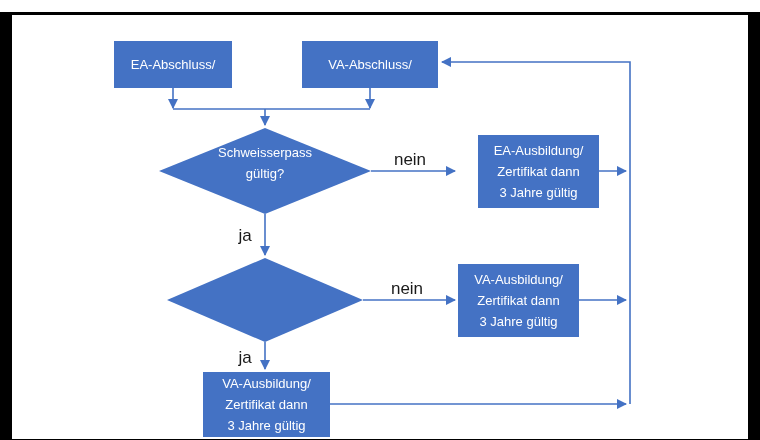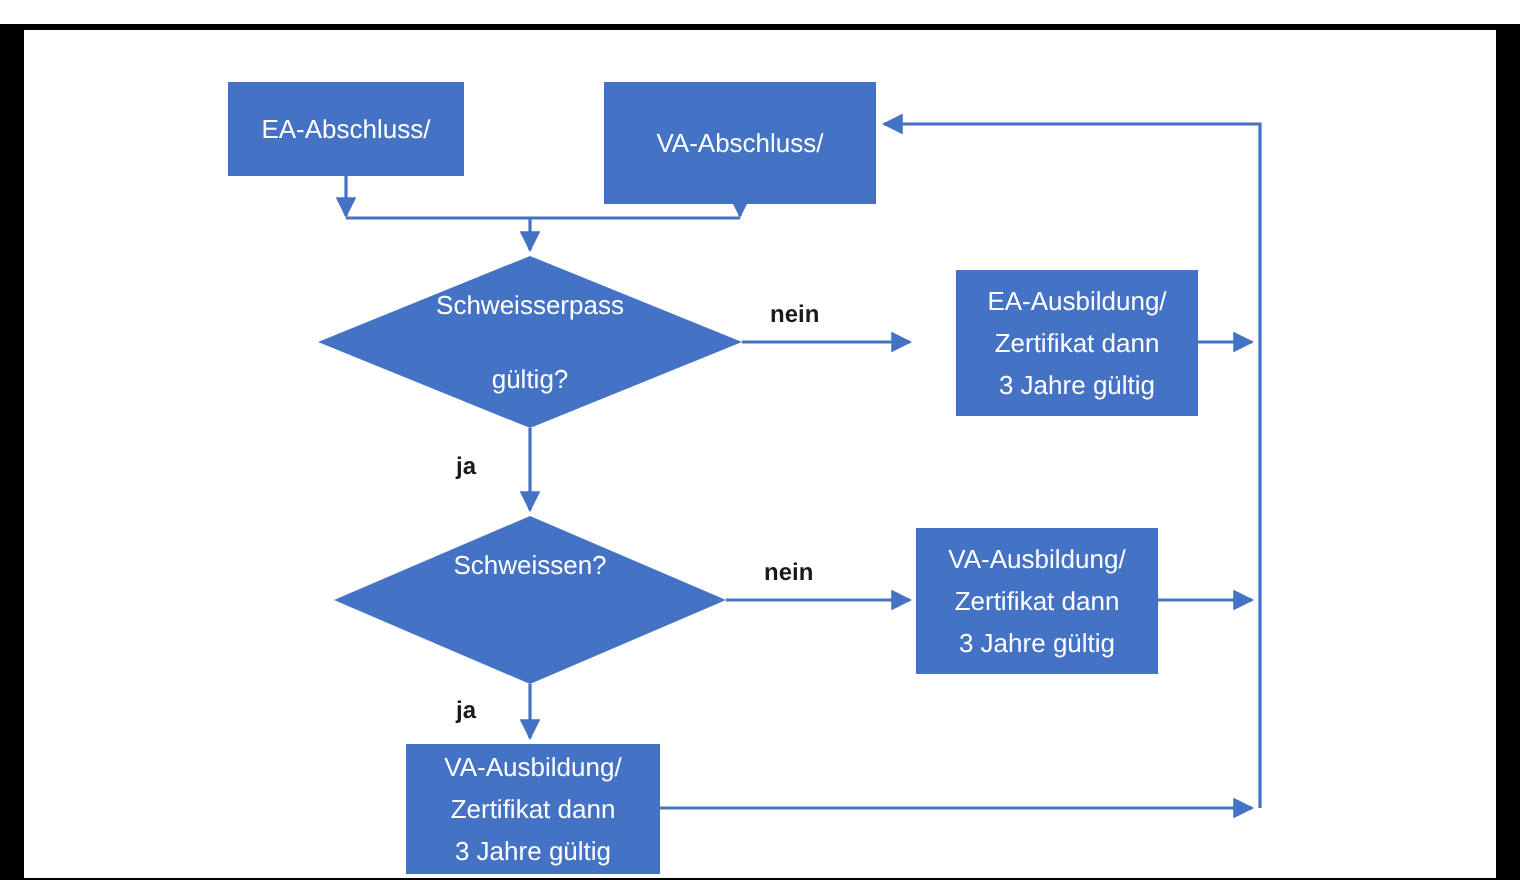--- a/index.html
+++ b/index.html
@@ -18,27 +18,27 @@
   .canvas{
     position:absolute;left:12px;top:3px;width:736px;height:424px;background:var(--background);
   }
   svg.connectors{position:absolute;left:0;top:0;width:760px;height:440px;}
   .node{
     position:absolute;display:flex;flex-direction:column;justify-content:center;align-items:center;
     background:var(--node-fill);color:var(--node-text);
     font-size:13px;line-height:21px;text-align:center;z-index:2;
   }
   .diamond-text{
-    position:absolute;display:flex;flex-direction:column;justify-content:space-between;align-items:center;
+    position:absolute;display:flex;flex-direction:column;justify-content:flex-start;align-items:center;
     color:var(--node-text);background:transparent;
     font-size:13px;line-height:21px;text-align:center;z-index:2;
   }
   .edge-label{
-    position:absolute;color:var(--label-text);font-size:12px;font-weight:700;
-    text-align:left;z-index:2;
+    position:absolute;color:var(--label-text);font-size:17px;font-weight:400;
+    text-align:center;z-index:2;
   }
 </style>
 </head>
 <body>
 
 <div class="frame">
   <div class="canvas"></div>
 
   <svg class="connectors" viewBox="0 0 760 440" xmlns="http://www.w3.org/2000/svg">
     <defs>
@@ -63,37 +63,36 @@
       <path d="M579 288 L626 288" marker-end="url(#arrow)"></path>
       <path d="M330 392 L626 392" marker-end="url(#arrow)"></path>
       <path d="M630 392 L630 50 L442 50" marker-end="url(#arrow)"></path>
     </g>
   </svg>
 
   <div class="node" style="left:114px;top:29px;width:118px;height:47px;">
     <span>EA-Abschluss/</span>
   </div>
 
-  <div class="node" style="left:302px;top:29px;width:136px;height:61px;">
+  <div class="node" style="left:302px;top:29px;width:136px;height:47px;">
     <span>VA-Abschluss/</span>
   </div>
 
   <div class="diamond-text" style="left:180px;top:130px;width:170px;height:58px;">
     <span>Schweisserpass</span>
     <span>gültig?</span>
   </div>
 
   <div class="node" style="left:478px;top:123px;width:121px;height:73px;">
     <span>EA-Ausbildung/</span>
     <span>Zertifikat dann</span>
     <span>3 Jahre gültig</span>
   </div>
 
   <div class="diamond-text" style="left:185px;top:260px;width:160px;height:56px;">
-    <span>Schweissen?</span>
   </div>
 
   <div class="node" style="left:458px;top:252px;width:121px;height:73px;">
     <span>VA-Ausbildung/</span>
     <span>Zertifikat dann</span>
     <span>3 Jahre gültig</span>
   </div>
 
   <div class="node" style="left:203px;top:360px;width:127px;height:65px;">
     <span>VA-Ausbildung/</span>

